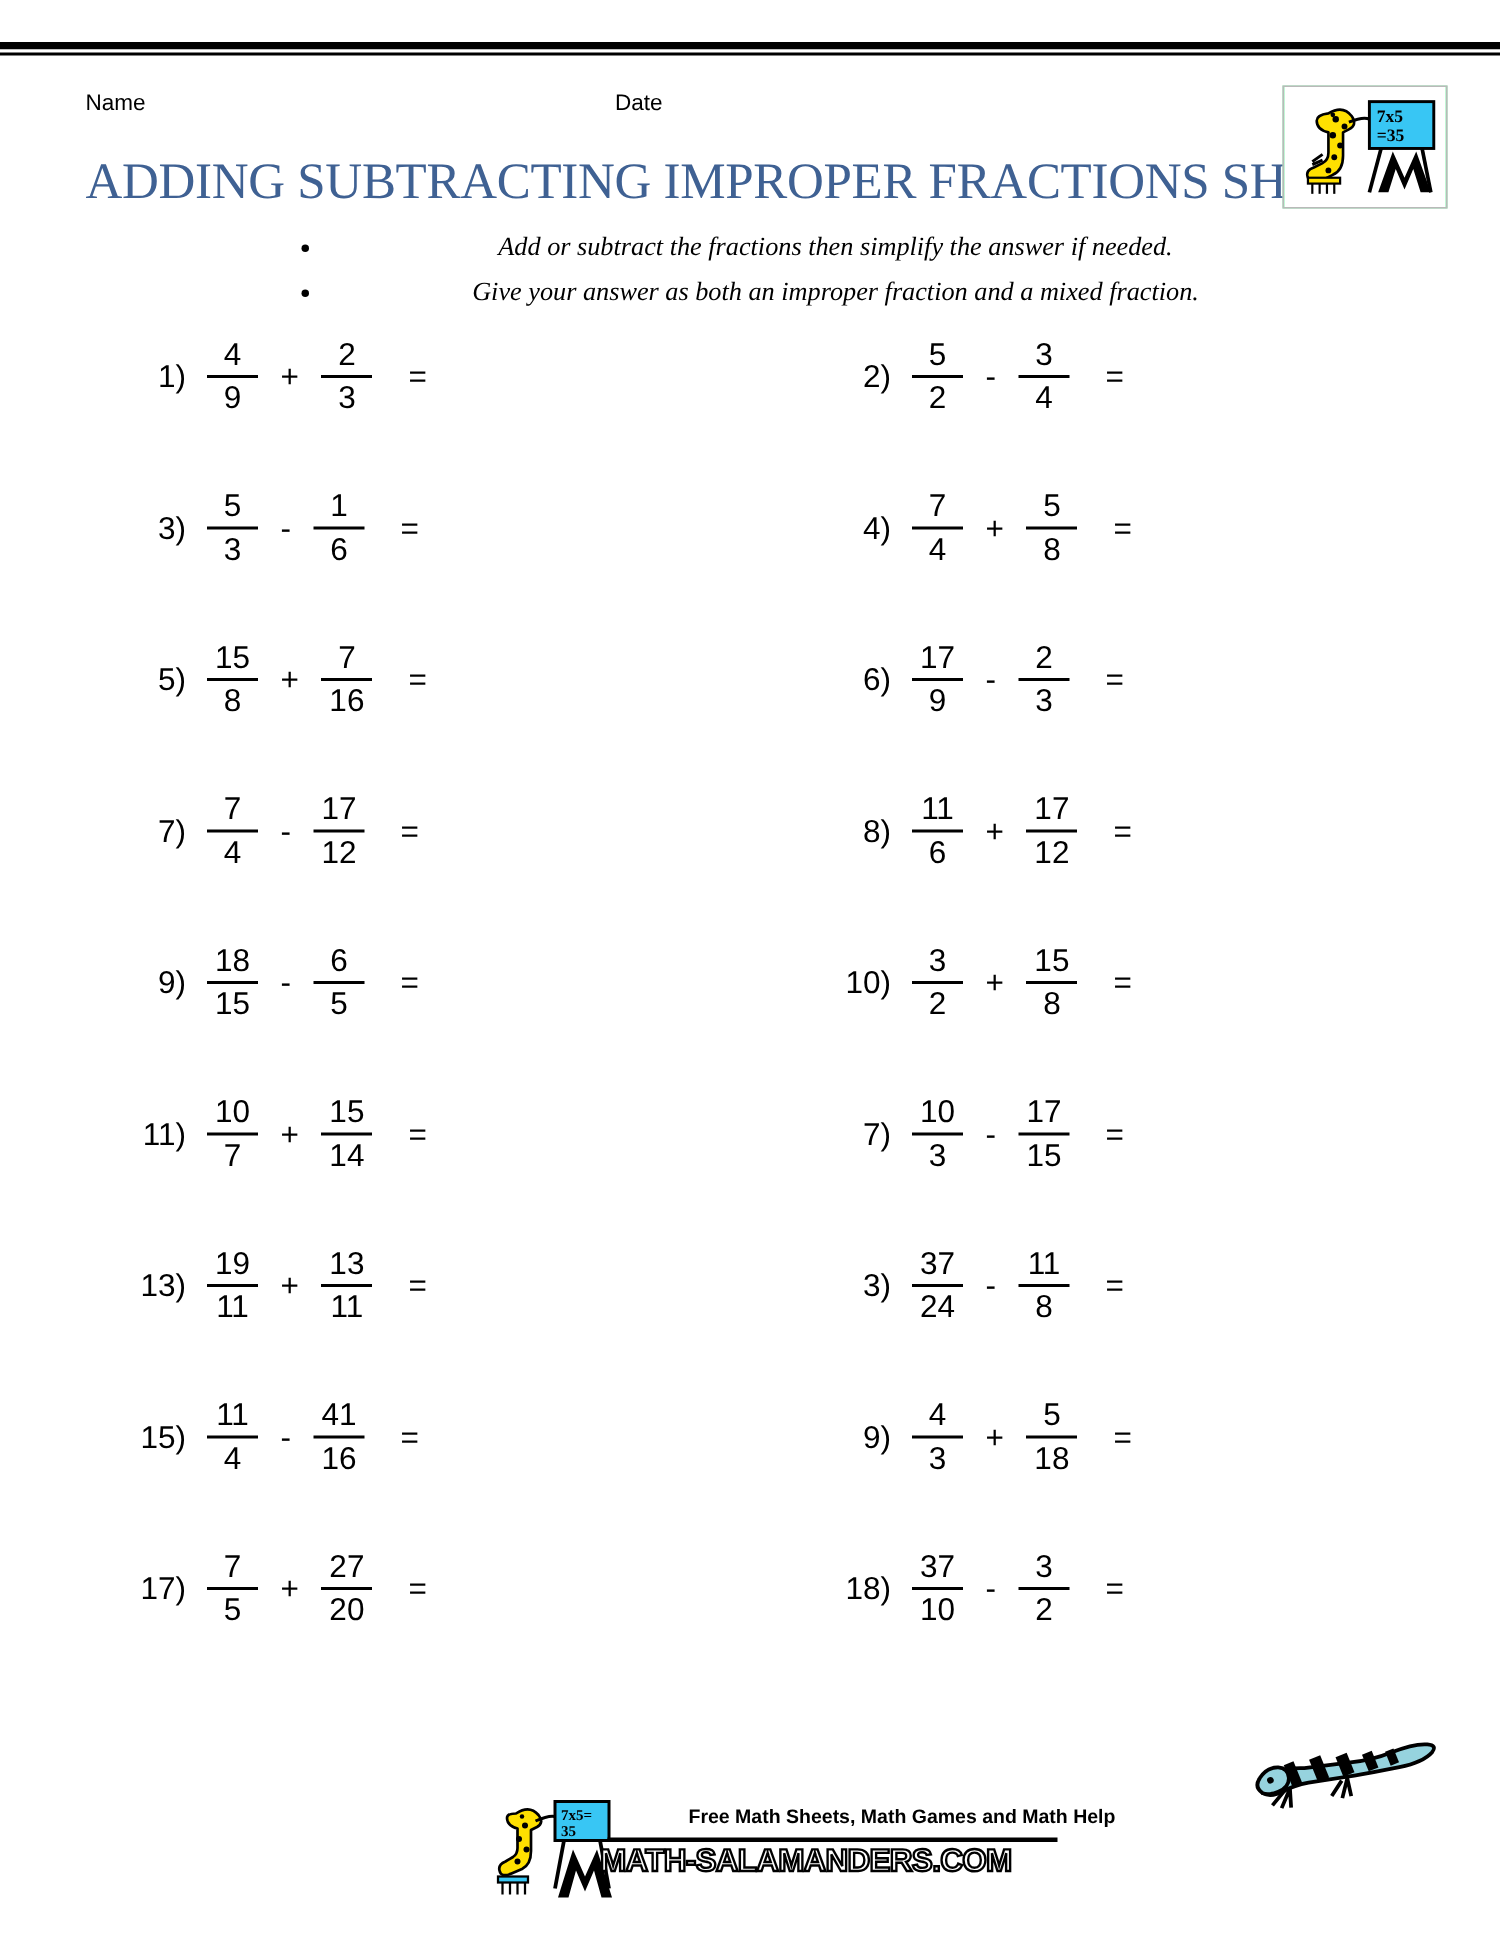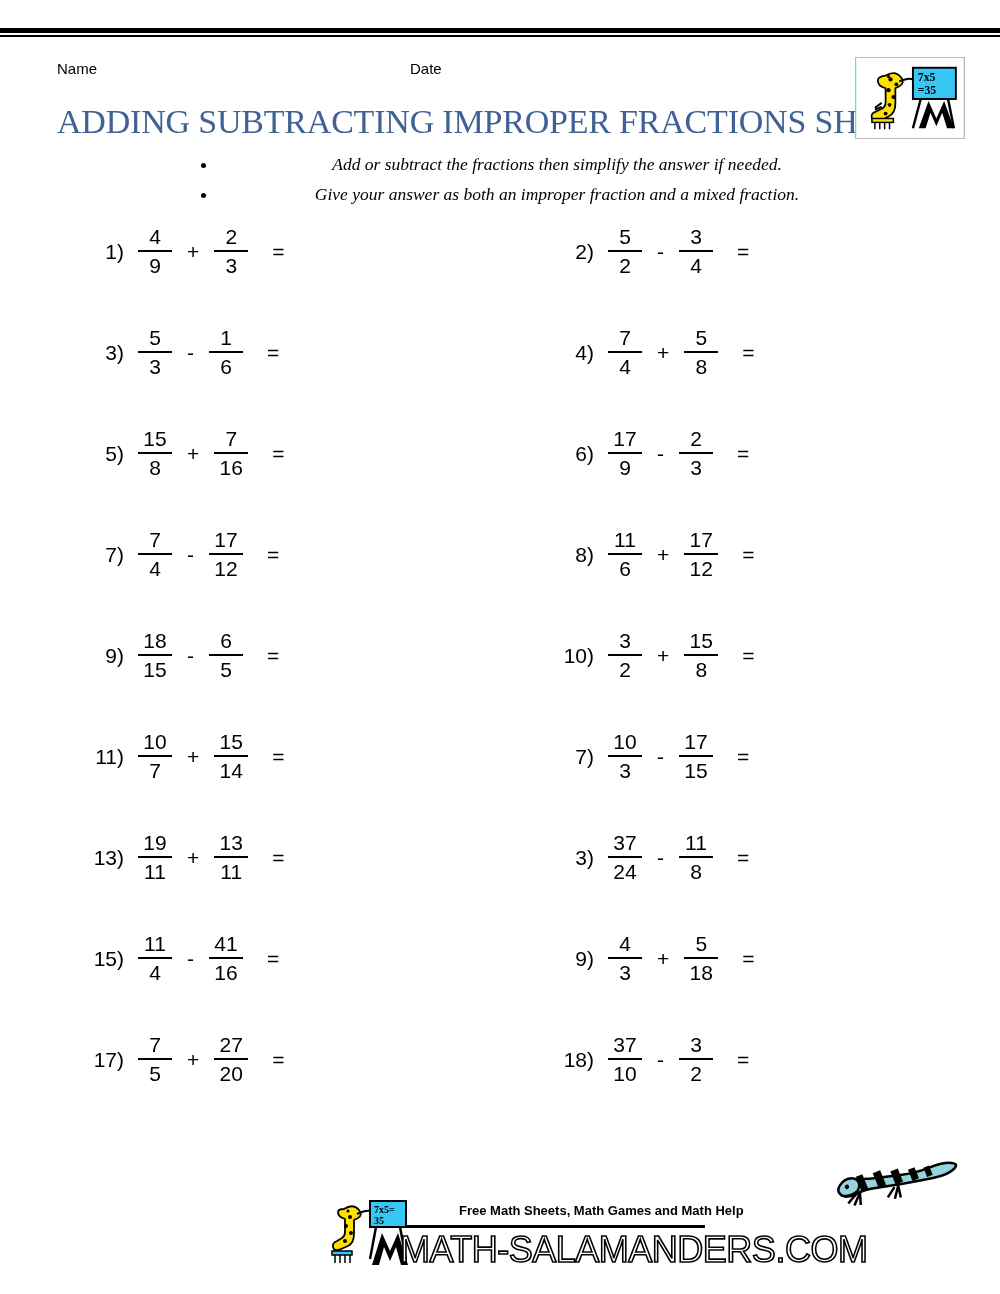--- a/index.html
+++ b/index.html
@@ -135,22 +135,22 @@
   .footer-line {
     position: absolute;
     left: 85px; top: 30px;
     width: 300px; height: 3px;
     background: #000;
   }
   .footer-url {
     position: absolute;
     left: 80px; top: 34px;
     font-family: "Liberation Sans", sans-serif;
-    font-weight: normal;
-    font-size: 36px;
+    font-weight: bold;
+    font-size: 21px;
     letter-spacing: -0.5px;
     color: #fff;
     -webkit-text-stroke: 1.6px #000;
     white-space: nowrap;
   }
   .footer-mascot { position: absolute; left: 0px; top: 2px; width: 100px; height: 72px; }
 </style>
 </head>
 <body>
 

